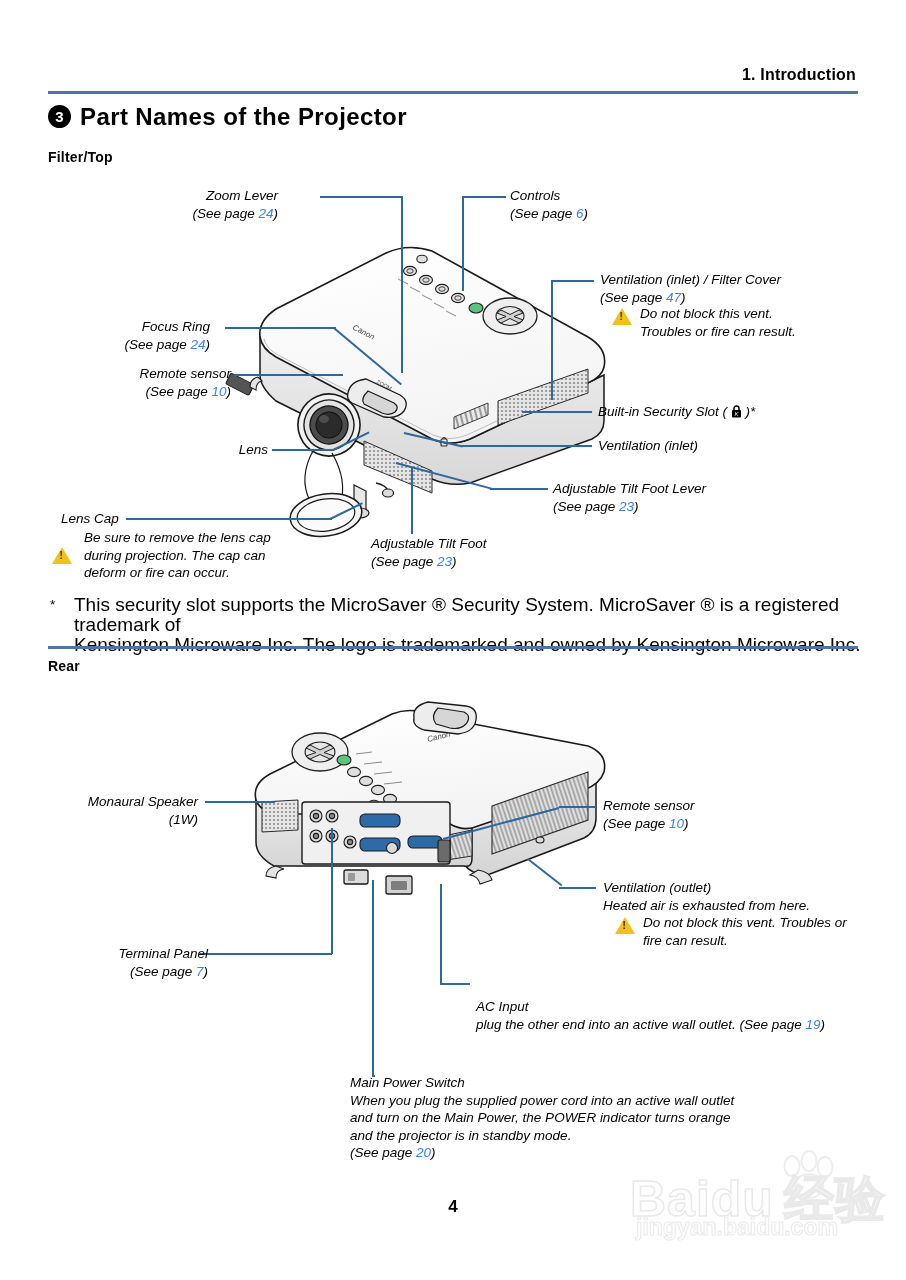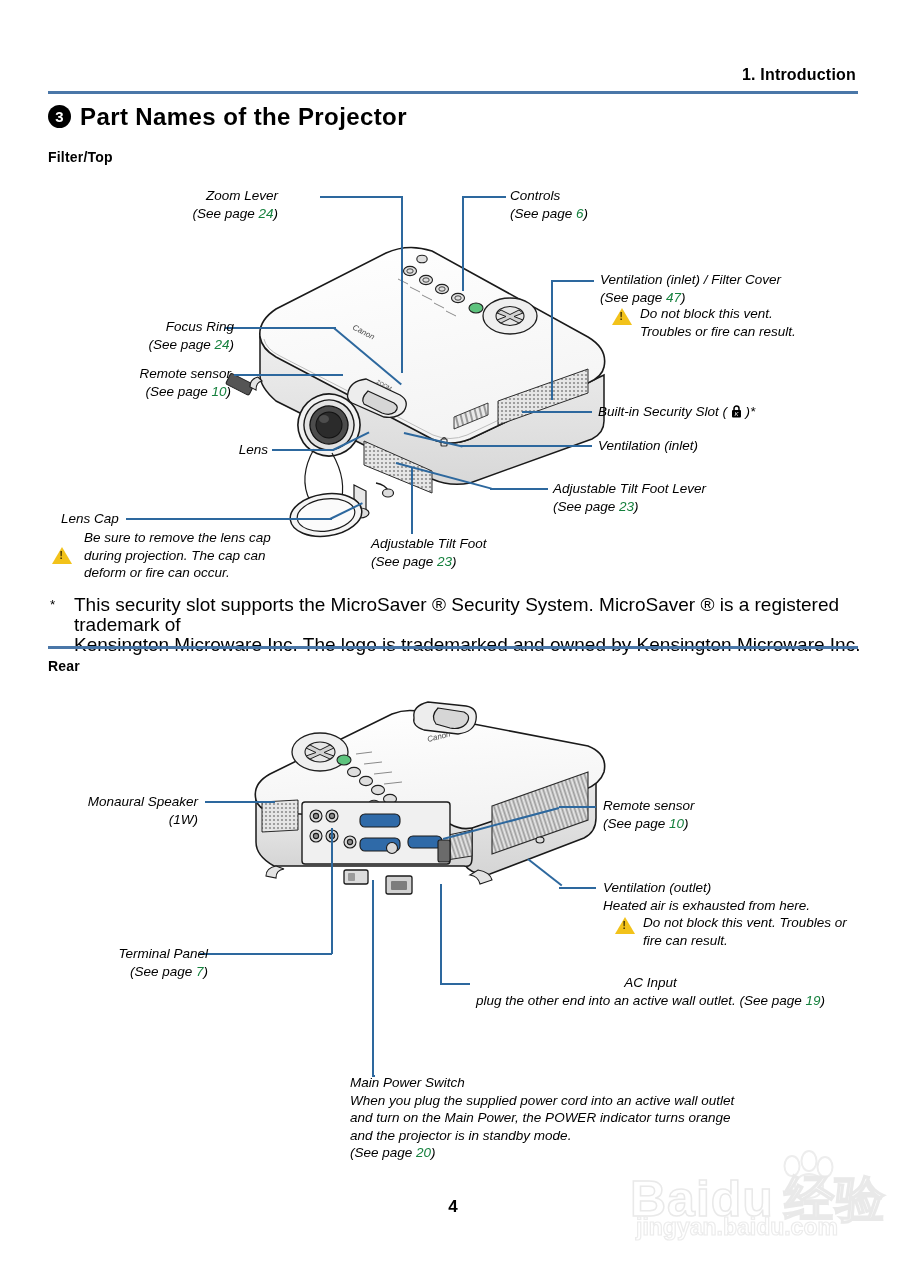--- a/index.html
+++ b/index.html
@@ -38,21 +38,21 @@
   .rule-mid{
     position:absolute;left:48px;right:48px;top:646px;height:3px;background:#4a77a8;
   }
 
   
   .lbl{
     position:absolute;font-style:italic;font-size:13.5px;line-height:17.5px;
     white-space:nowrap;
   }
   .lbl.right{text-align:right;}
-  .pg{color:#15803d;font-style:italic;}
+  .pg{color:#3b82f6;font-style:italic;}
 
   
   .warn{
     position:absolute;width:0;height:0;
     border-left:10px solid transparent;border-right:10px solid transparent;
     border-bottom:17px solid #f2c21a;
   }
   .warn:after{
     content:"!";position:absolute;left:-2.5px;top:4px;
     font-size:10px;font-weight:bold;font-style:normal;color:#3a2c00;
@@ -265,21 +265,21 @@
   <div class="lbl" style="left:600px;top:271px;">
     <div>Ventilation (inlet) / Filter Cover</div>
     <div><span>(See page </span><span class="pg">47</span><span>)</span></div>
   </div>
   <div class="warn" style="left:612px;top:308px;"></div>
   <div class="lbl" style="left:640px;top:305px;">
     <div>Do not block this vent.</div>
     <div>Troubles or fire can result.</div>
   </div>
 
-  <div class="lbl right" style="left:112px;top:318px;width:122px;">
+  <div class="lbl right" style="left:88px;top:318px;width:122px;">
     <div>Focus Ring</div>
     <div><span>(See page </span><span class="pg">24</span><span>)</span></div>
   </div>
 
   <div class="lbl right" style="left:96px;top:365px;width:135px;">
     <div>Remote sensor</div>
     <div><span>(See page </span><span class="pg">10</span><span>)</span></div>
   </div>
 
   <div class="lbl right" style="left:186px;top:441px;width:82px;">Lens</div>
@@ -456,21 +456,21 @@
   <div class="lbl" style="left:643px;top:914px;">
     <div>Do not block this vent. Troubles or</div>
     <div>fire can result.</div>
   </div>
 
   <div class="lbl right" style="left:68px;top:945px;width:140px;">
     <div>Terminal Panel</div>
     <div><span>(See page </span><span class="pg">7</span><span>)</span></div>
   </div>
 
-  <div class="lbl" style="left:476px;top:974px;text-align:center;">
+  <div class="lbl" style="left:476px;top:998px;">
     <div>AC Input</div>
     <div><span>plug the other end into an active wall outlet. (See page </span><span class="pg">19</span><span>)</span></div>
   </div>
 
   <div class="lbl" style="left:350px;top:1074px;">
     <div>Main Power Switch</div>
     <div>When you plug the supplied power cord into an active wall outlet</div>
     <div>and turn on the Main Power, the POWER indicator turns orange</div>
     <div>and the projector is in standby mode.</div>
     <div><span>(See page </span><span class="pg">20</span><span>)</span></div>

